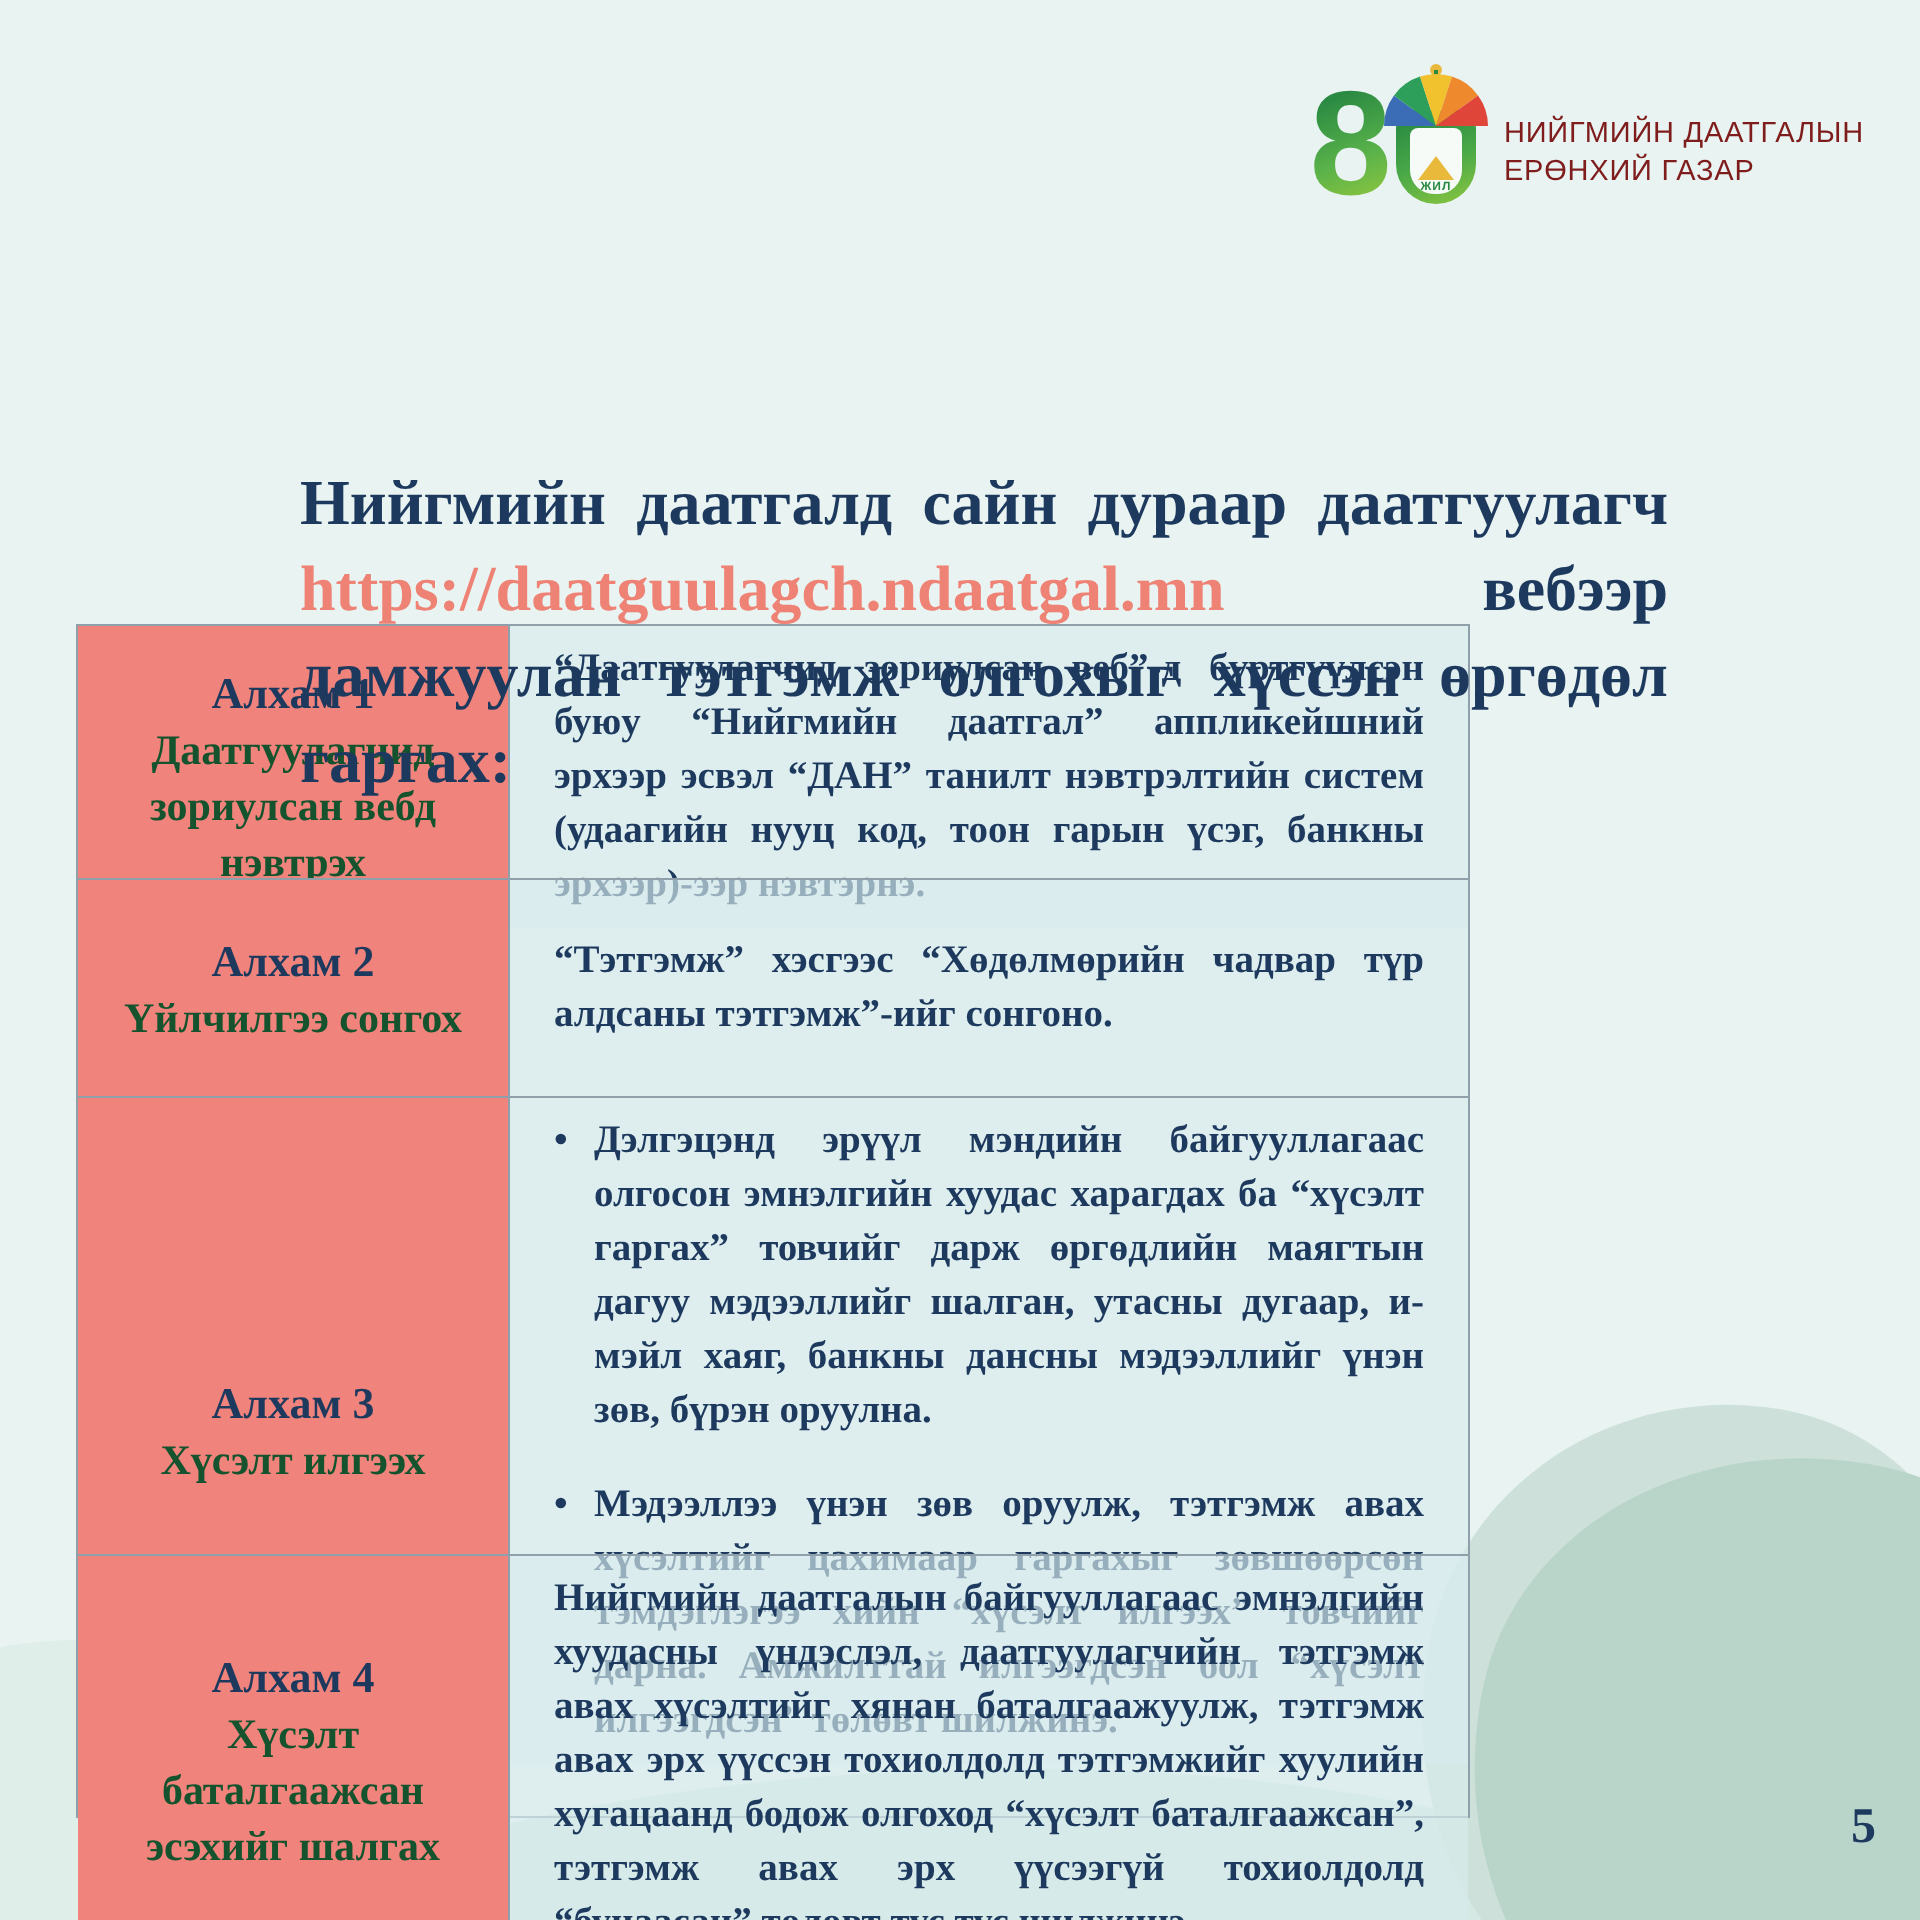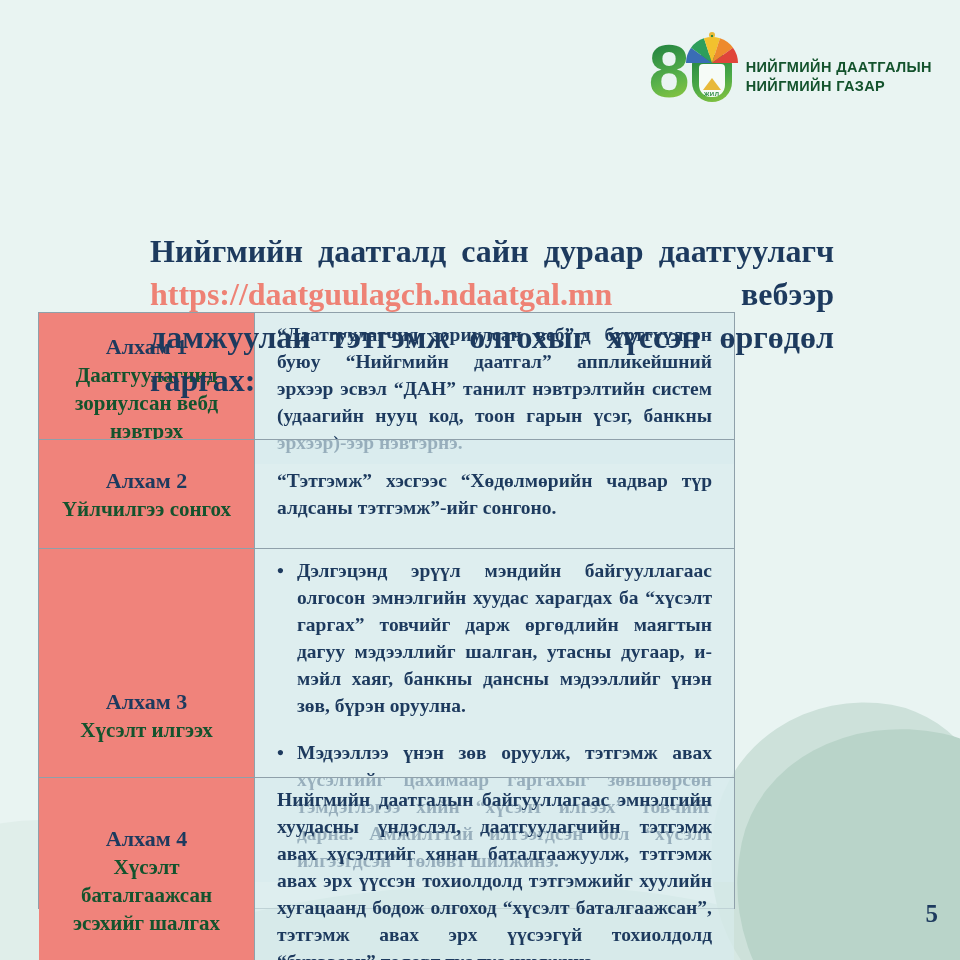--- a/index.html
+++ b/index.html
@@ -29,21 +29,21 @@
        border-radius:9px 9px 20px 20px;display:flex;flex-direction:column;
        align-items:center;justify-content:flex-end;padding-bottom:5px;box-sizing:border-box;}
   .zero-inner{width:26px;height:33px;background:#f6fbf7;border-radius:4px 4px 12px 12px;
        display:flex;flex-direction:column;align-items:center;justify-content:flex-end;}
   .mountain{width:0;height:0;border-left:9px solid transparent;border-right:9px solid transparent;
        border-bottom:12px solid #e8b93a;}
   .jil{font-family:"Liberation Sans",sans-serif;font-size:6px;font-weight:bold;color:#2a8a42;
        letter-spacing:.5px;margin-top:1px;}
   .umbrella{position:absolute;left:-10px;top:-24px;}
   .org-name{margin-left:14px;margin-bottom:6px;font-family:"Liberation Sans","DejaVu Sans",sans-serif;
-       font-weight:bold;font-size:14.5px;line-height:19px;letter-spacing:.4px;color:#14532d;}
+       font-weight:normal;font-size:14.5px;line-height:19px;letter-spacing:.4px;color:#7f1d1d;}
 
   
   .title{position:absolute;top:106px;left:0;width:100%;text-align:center;z-index:2;
        font-size:41px;font-weight:bold;color:#9cc2b4;letter-spacing:.5px;}
 
   
   .intro{position:absolute;top:198px;left:150px;width:684px;z-index:2;
        font-size:32px;line-height:43px;font-weight:bold;color:#1d3a5e;text-align:justify;}
   .intro a{color:#ee8275;text-decoration:none;font-weight:bold;}
 
@@ -94,21 +94,21 @@
           <path d="M30,32 L4,32 A26,26 0 0 1 9,16.7 Z" fill="#3a6db5"></path>
           <path d="M30,32 L9,16.7 A26,26 0 0 1 22,7.3 Z" fill="#2e9e5b"></path>
           <path d="M30,32 L22,7.3 A26,26 0 0 1 38,7.3 Z" fill="#f2c12e"></path>
           <path d="M30,32 L38,7.3 A26,26 0 0 1 51,16.7 Z" fill="#ee8a2d"></path>
           <path d="M30,32 L51,16.7 A26,26 0 0 1 56,32 Z" fill="#e0453a"></path>
         </svg>
       </span>
     </div>
     <div class="org-name">
       <div>НИЙГМИЙН ДААТГАЛЫН</div>
-      <div>НИЙГМИЙН ГАЗАР</div>
+      <div>ЕРӨНХИЙ ГАЗАР</div>
     </div>
   </div>
 
 
   <p class="intro"><span>Нийгмийн даатгалд сайн дураар даатгуулагч </span><a href="#">https://daatguulagch.ndaatgal.mn</a><span> вебээр дамжуулан тэтгэмж олгохыг хүссэн өргөдөл гаргах:</span></p>
 
   <div class="steps-table">
     <div class="row">
       <div class="cell-left">
         <div class="step-no">Алхам 1</div>

